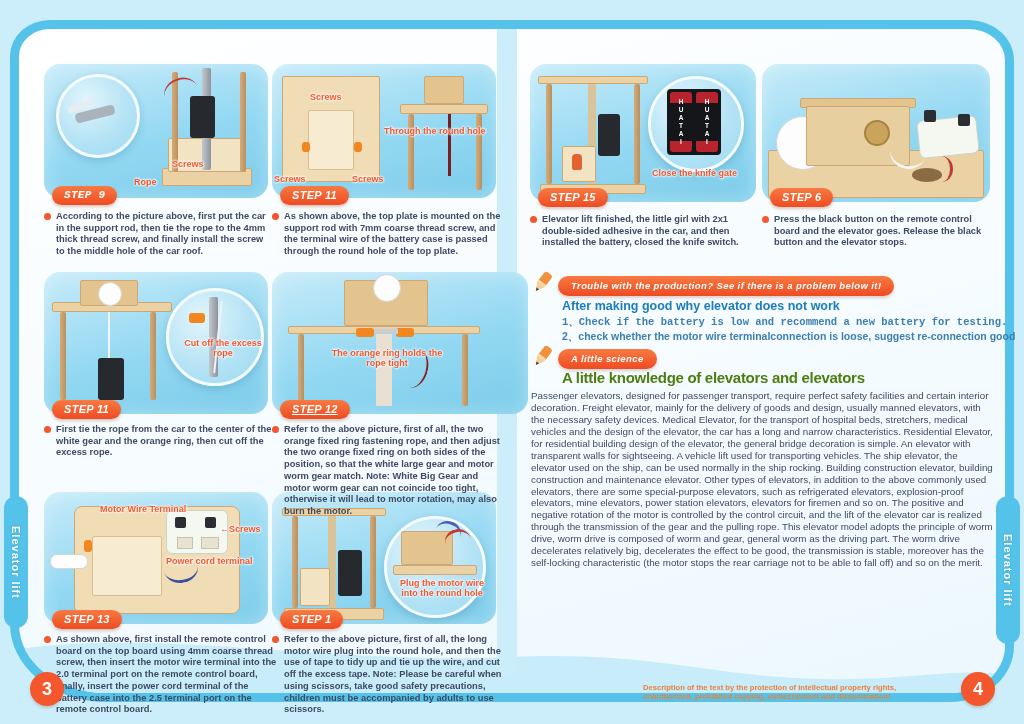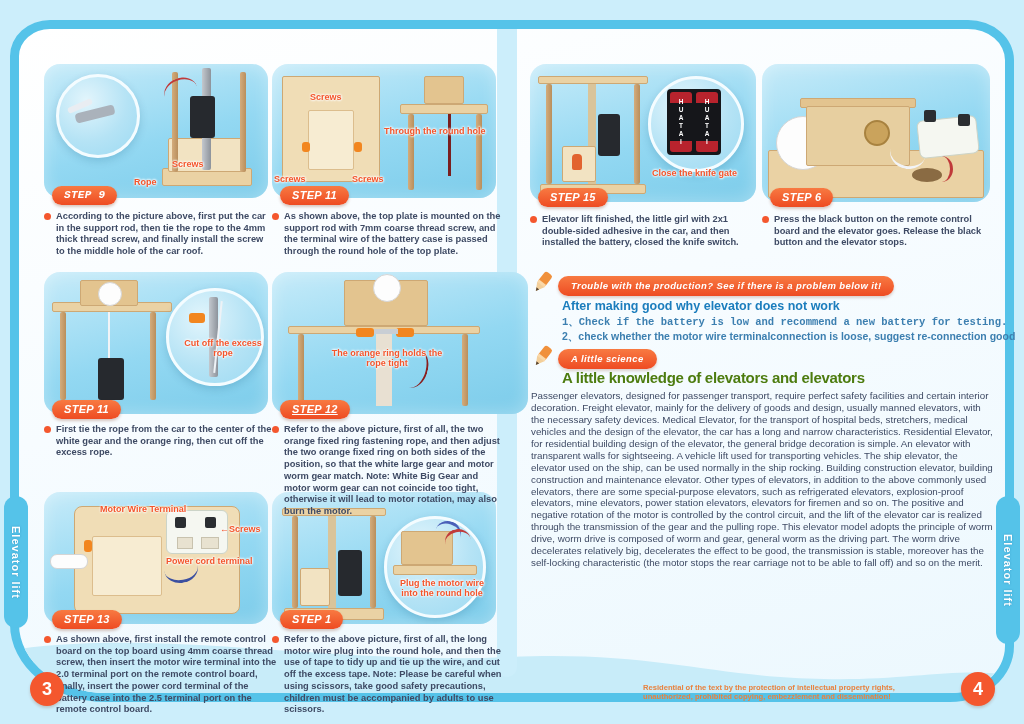--- a/index.html
+++ b/index.html
@@ -306,16 +306,16 @@
     <rect x="7.5" y="12" width="9" height="3.2" fill="#fbd9a8"></rect>
     <polygon points="7.5,15 16.5,15 12,23" fill="#f3cf9a"></polygon>
     <polygon points="10.3,19.8 13.7,19.8 12,23" fill="#5a4632"></polygon>
   </g>
 </svg>
 <div class="pill" style="left:558px;top:349px;">A little science</div>
 <div class="h-science" style="left:562px;top:369px;">A little knowledge of elevators and elevators</div>
 <div class="science-body" style="left:531px;top:390px;">Passenger elevators, designed for passenger transport, require perfect safety facilities and certain interior decoration. Freight elevator, mainly for the delivery of goods and design, usually manned elevators, with the necessary safety devices. Medical Elevator, for the transport of hospital beds, stretchers, medical vehicles and the design of the elevator, the car has a long and narrow characteristics. Residential Elevator, for residential building design of the elevator, the general bridge decoration is simple. An elevator with transparent walls for sightseeing. A vehicle lift used for transporting vehicles. The ship elevator, the elevator used on the ship, can be used normally in the ship rocking. Building construction elevator, building construction and maintenance elevator. Other types of elevators, in addition to the above commonly used elevators, there are some special-purpose elevators, such as refrigerated elevators, explosion-proof elevators, mine elevators, power station elevators, elevators for firemen and so on. The positive and negative rotation of the motor is controlled by the control circuit, and the lift of the elevator car is realized through the transmission of the gear and the pulling rope. This elevator model adopts the principle of worm drive, worm drive is composed of worm and gear, general worm as the driving part. The worm drive decelerates relatively big, decelerates the effect to be good, the transmission is stable, moreover has the self-locking characteristic (the motor stops the rear carriage not to be able to fall off) and so on the merit.</div>
 
 <div class="footer" style="left:643px;top:683px;">
-  <div>Residential of the text by the protection of intellectual property rights,</div>
+  <div>Description of the text by the protection of intellectual property rights,</div>
   <div>unauthorized, prohibited copying, embezzlement and dissemination!</div>
 </div>
 <div class="pagenum" style="left:961px;top:672px;">4</div>
 
 </body></html>

